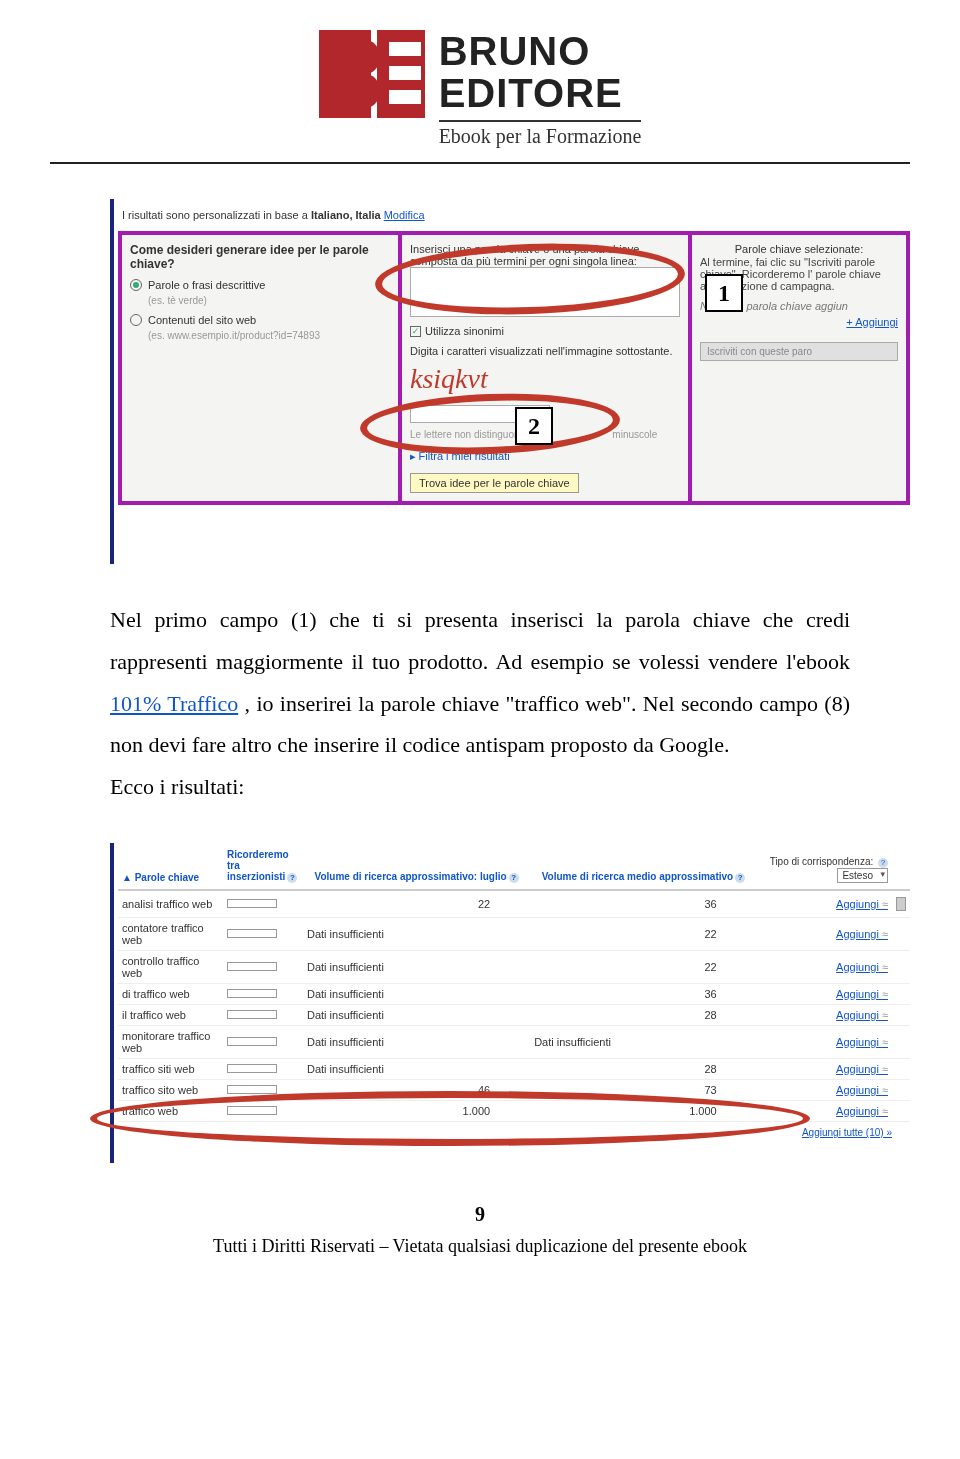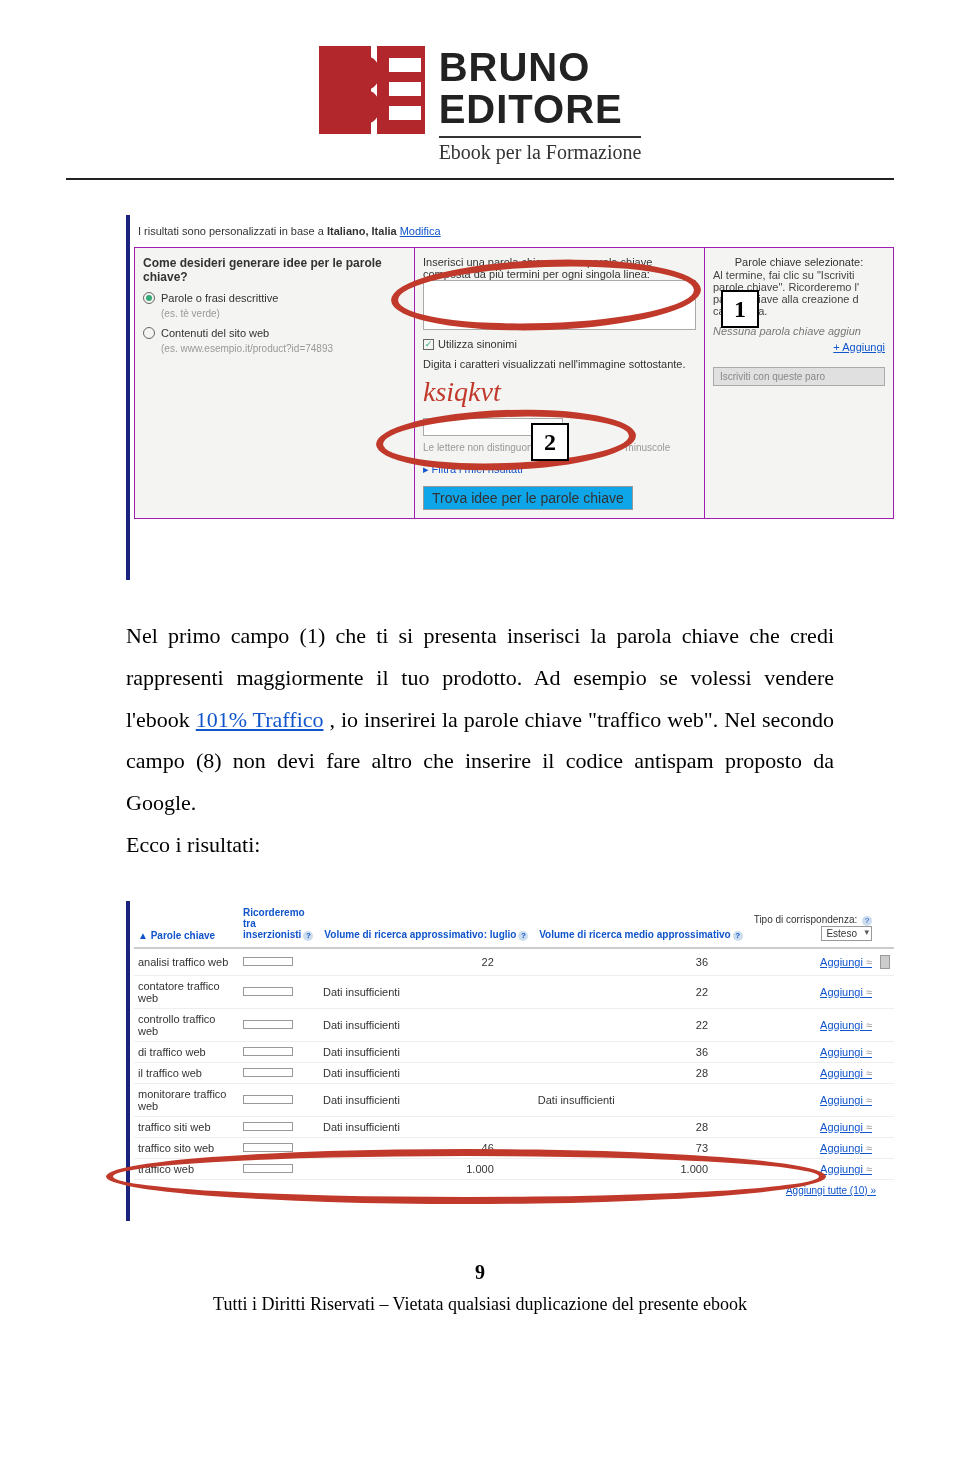--- a/index.html
+++ b/index.html
@@ -1,18 +1,18 @@
 <!DOCTYPE html>
 <html><head>
   <meta charset="utf-8">
   <style>
     * { box-sizing: border-box; margin: 0; padding: 0; }
     body { width: 960px; background: #fff; font-family: Georgia, 'Times New Roman', serif; color: #000; }
     
-    .page { padding: 16px; }
+    .page { padding: 0; }
     
     
     .header { padding: 30px 0 15px 0; display: flex; justify-content: center; }
     .logo-block { display: flex; align-items: flex-start; gap: 10px; }
     .logo-mark { width: 110px; height: 88px; position: relative; }
     .logo-b { position: absolute; left: 0; top: 0; width: 52px; height: 88px; background: #b1272b; }
     .logo-b::after { content: ""; position: absolute; right: -8px; top: 10px; width: 24px; height: 34px; background: #b1272b; border-radius: 0 14px 14px 0; box-shadow: 0 34px 0 0 #b1272b; }
     .logo-e { position: absolute; left: 58px; top: 0; width: 48px; height: 88px; background: #b1272b; }
     .logo-e::before { content:""; position:absolute; left:12px; top:12px; width:32px; height:14px; background:#fff; box-shadow:0 24px 0 #fff, 0 48px 0 #fff; }
     .logo-text { line-height: 1.05; }
@@ -21,39 +21,39 @@
     .hr { border: none; border-top: 2px solid #222; margin: 0 50px 0 50px; }
 
     
     .shot1-wrap { margin: 35px 50px 0 110px; position: relative; height: 365px; }
     .shot1-border { position: absolute; left: 0; top: 0; bottom: 0; width: 4px; background: #1a237e; }
     .shot1-content { margin-left: 8px; font-family: Arial, sans-serif; font-size: 11px; color: #333; }
     .s1-top { padding: 10px 4px 10px 4px; }
     .s1-top .bold { font-weight: bold; }
     .s1-top a { color: #1155cc; text-decoration: underline; }
     .s1-cols { display: flex; gap: 0; }
-    .s1-col { border: 1px solid #a21caf; background: #f4f4f2; padding: 8px; }
+    .s1-col { border: 4px solid #a21caf; background: #f4f4f2; padding: 8px; }
     .s1-c1 { width: 280px; border-right: none; }
     .s1-c2 { width: 290px; border-right: none; position: relative; }
     .s1-c3 { flex: 1; }
     .s1-col .q { font-weight: bold; font-size: 12px; margin-bottom: 8px; }
     .radio-row { display: flex; align-items: center; gap: 6px; margin-bottom: 4px; }
     .radio { width: 12px; height: 12px; border: 1px solid #666; border-radius: 50%; display: inline-flex; align-items: center; justify-content: center; }
     .radio.on::after { content:""; width:6px; height:6px; background:#3a7; border-radius:50%; }
     .hint { color: #999; font-size: 10px; margin-left: 18px; margin-bottom: 8px; }
     .s1-c2 textarea { width: 100%; height: 50px; border: 1px solid #aaa; resize: none; background: #fff; }
     .checkbox { width: 11px; height: 11px; border: 1px solid #666; display: inline-flex; align-items:center; justify-content:center; margin-right:4px; }
     .checkbox.on::after { content:"✓"; font-size:9px; color:#3a7; }
     .check-row { margin-top: 6px; display: flex; align-items: center; }
     .s1-c2 .digita { margin-top: 8px; }
     .captcha { font-family: 'Brush Script MT', cursive; color: #c0392b; font-size: 28px; font-style: italic; padding: 6px 0; }
     .captcha-input { width: 140px; height: 18px; border: 1px solid #aaa; background: #fff; margin-top: 4px; }
     .lettere { color: #999; font-size: 10px; margin-top: 6px; }
     .s1-link { color: #1155cc; font-size: 11px; margin-top: 10px; display: block; }
-    .s1-button { display: inline-block; border: 1px solid #999; background: #0ea5e9; padding: 3px 8px; font-size: 14px; margin-top: 10px; }
+    .s1-button { display: inline-block; border: 1px solid #999; background: #fef9c3; padding: 3px 8px; font-size: 11px; margin-top: 10px; }
     .s1-c3 .sel-title { font-weight: normal; margin-bottom: 1px; text-align: center; }
     .s1-c3 .sel-text { color: #444; }
     .s1-c3 .nessuna { font-style: italic; color: #777; margin-top: 8px; }
     .s1-c3 .aggiungi { color: #1155cc; text-decoration: underline; display: block; margin-top: 4px; text-align: right; }
     .s1-c3 .iscr-btn { display: block; border: 1px solid #aaa; background: #e0e0e0; color: #888; padding: 3px 6px; margin-top: 14px; font-size: 10px; }
 
     
     .ellipse { position: absolute; border: 7px solid #c0392b; border-radius: 50%; background: transparent; pointer-events: none; }
     .numbox { position: absolute; border: 2px solid #000; background: #fff; color: #000; font-family: Georgia, serif; font-weight: bold; font-size: 24px; width: 38px; height: 38px; display: flex; align-items:center; justify-content:center; }
 

